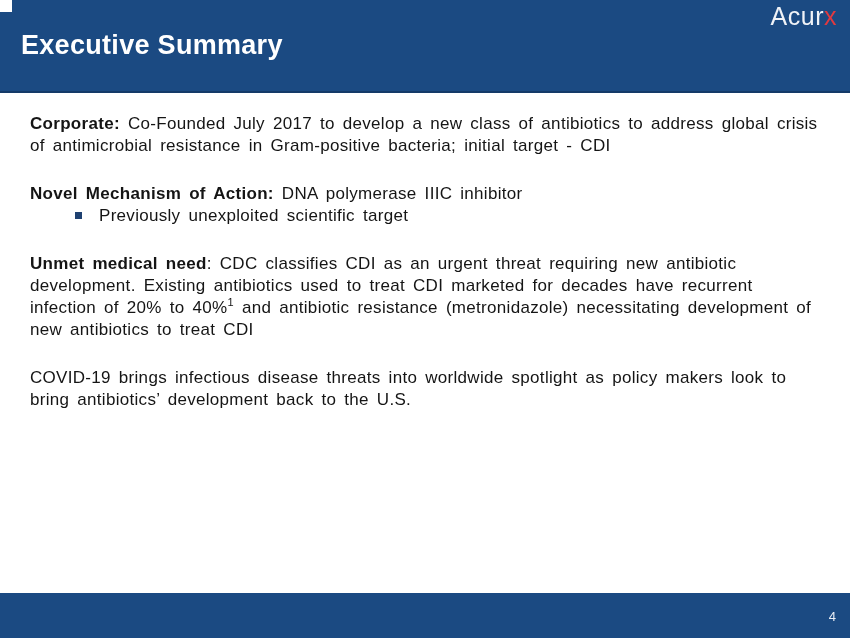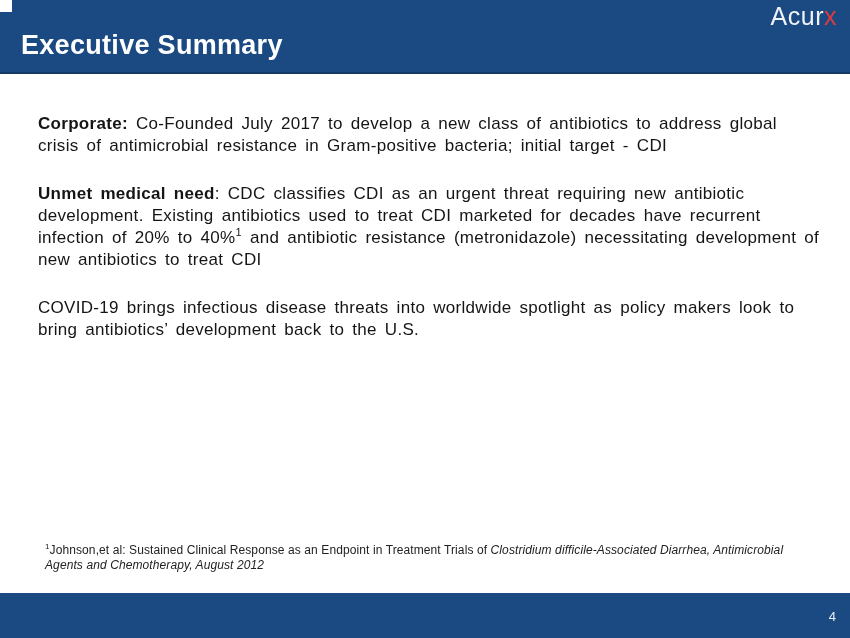--- a/index.html
+++ b/index.html
@@ -9,21 +9,21 @@
       height: 638px;
       background: #ffffff;
       font-family: "Liberation Sans", sans-serif;
       overflow: hidden;
     }
 
     
     .header {
       position: absolute;
       top: 0; left: 0; right: 0;
-      height: 74px;
+      height: 93px;
       background: #1B4A82;
       border-bottom: 2px solid #143A68;
       box-sizing: border-box;
     }
     .corner-notch {
       position: absolute;
       top: 0; left: 0;
       width: 12px; height: 12px;
       background: #ffffff;
     }
@@ -49,21 +49,20 @@
 
     
     .body {
       position: absolute;
       top: 113px; left: 30px; right: 25px;
       font-size: 17px;
       line-height: 22px;
       color: #151515;
       letter-spacing: 0.3px;
       word-spacing: 3px;
-      margin-left: 8px;
     }
     .para { margin: 0 0 26px 0; }
     .para.tight { margin-bottom: 0; }
     .lead-bold { font-weight: bold; }
     .em { font-style: italic; }
     .sup {
       font-size: 11px;
       vertical-align: super;
       line-height: 0;
     }
@@ -115,30 +114,34 @@
   <header class="header">
     <div class="corner-notch"></div>
     <div class="logo"><span>Acur</span><span class="logo-x">x</span></div>
     <h1 class="title">Executive Summary</h1>
   </header>
 
   <main class="body">
 
     <p class="para"><span class="lead-bold">Corporate:</span><span> Co-Founded July 2017 to develop a new class of antibiotics to address global crisis of antimicrobial resistance in Gram-positive bacteria; initial target - CDI</span></p>
 
+    <p class="para tight"><span class="lead-bold">Novel Mechanism of Action:</span><span> DNA polymerase IIIC inhibitor</span></p>
 
     <div class="bullet-group">
+      <div class="bullet-row">
+        <span class="bullet-square"></span>
+        <span>Previously unexploited scientific target</span>
+      </div>
     </div>
 
     <p class="para"><span class="lead-bold">Unmet medical need</span><span>: CDC classifies CDI as an urgent threat requiring new antibiotic development.  Existing antibiotics used to treat CDI marketed for decades have recurrent infection of 20% to 40%</span><span class="sup">1</span><span> and antibiotic resistance (metronidazole)  necessitating development of new antibiotics to treat CDI</span></p>
 
 
     <p class="para"><span>COVID-19 brings infectious disease threats into worldwide spotlight as policy makers look to bring antibiotics’ development back to the U.S.</span></p>
 
   </main>
 
-  <div class="footnote"><span class="sup">1</span><span>Johnson,et al: Sustained Clinical Response as an Endpoint in Treatment Trials of </span><span class="em">Clostridium difficile-Associated Diarrhea, Antimicrobial Agents and Chemotherapy,  August 2012</span></div>
 
   <footer class="footer">
     <span class="page-num">4</span>
   </footer>
 
 </div>
 
 </body></html>

